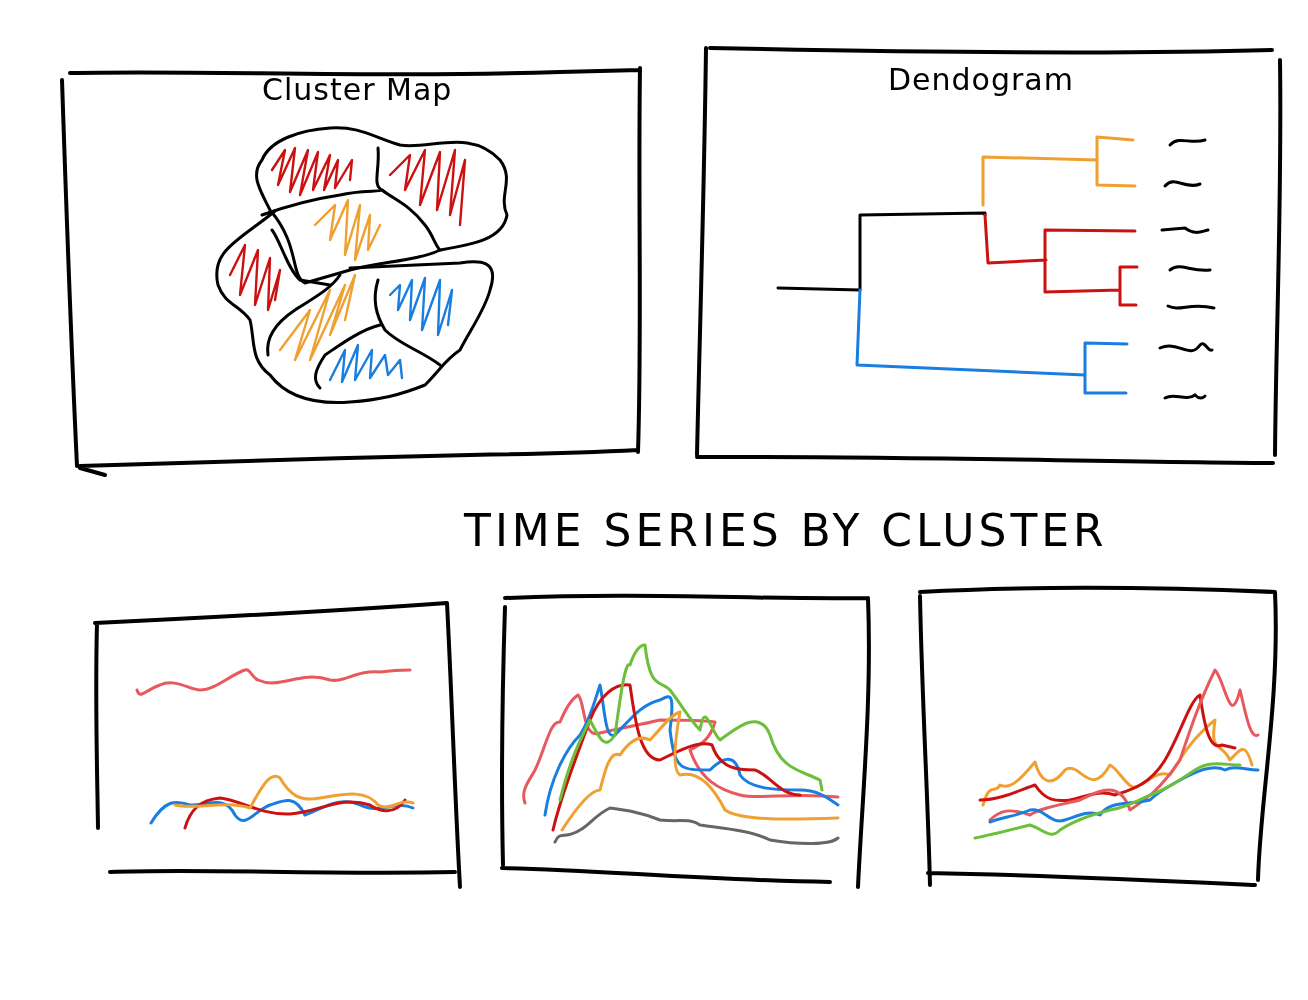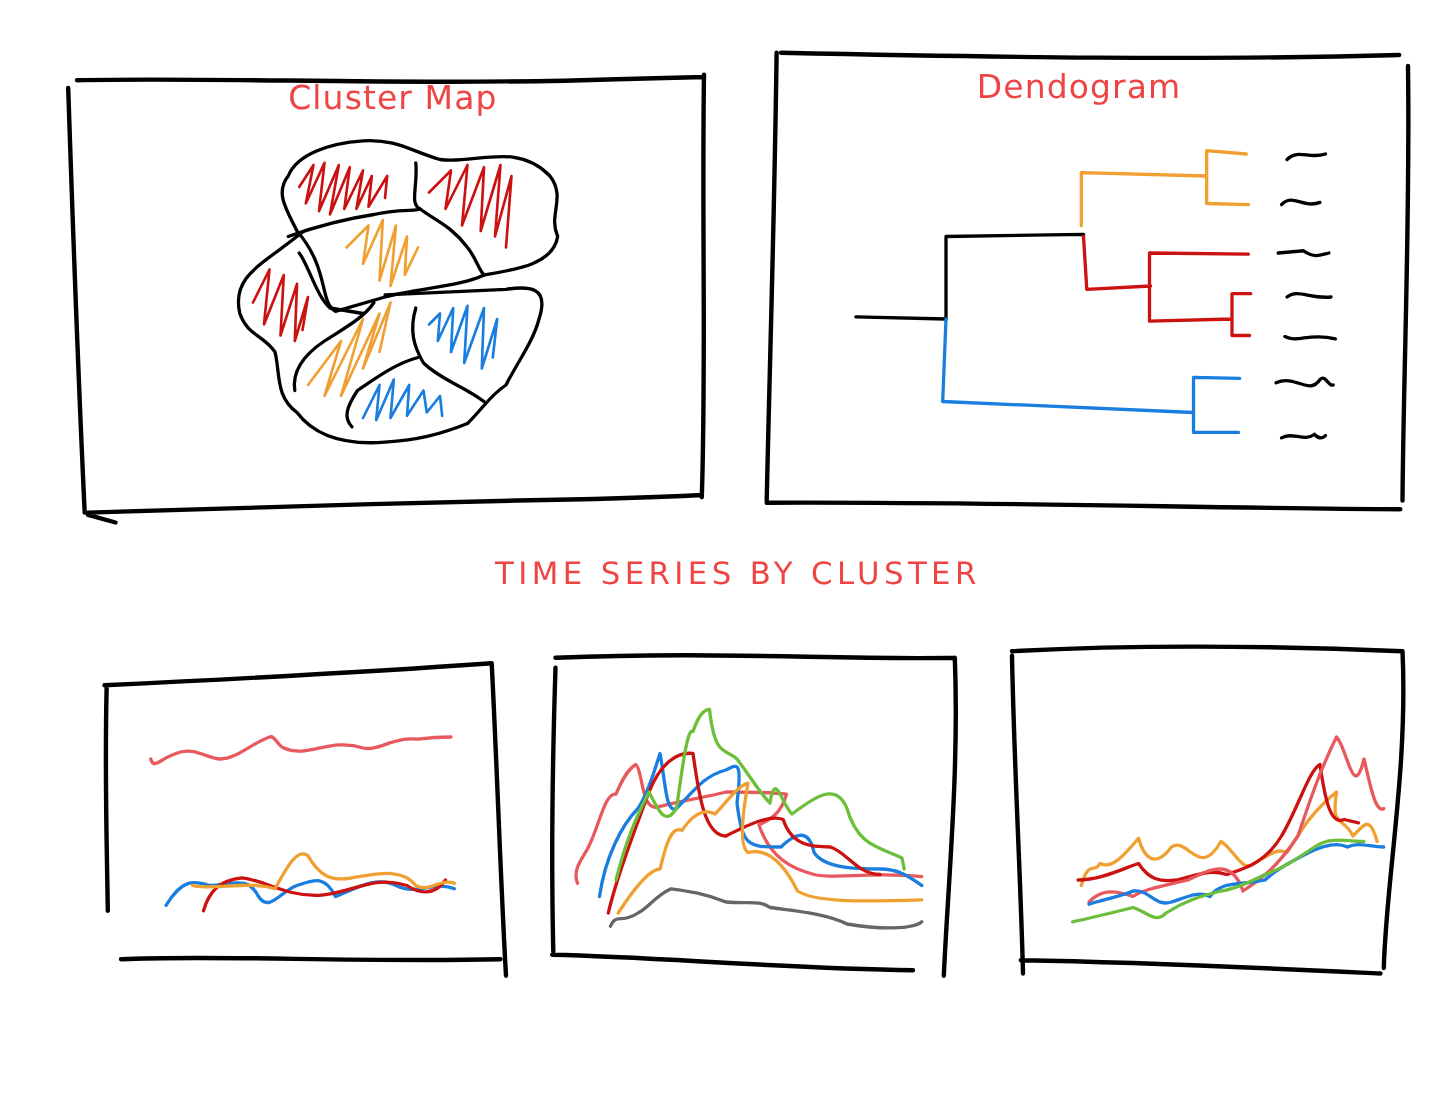--- a/index.html
+++ b/index.html
@@ -4,24 +4,24 @@
 <style>
   html, body { margin:0; padding:0; background:#ffffff; }
   body { width:1308px; height:1000px; position:relative; overflow:hidden;
          font-family: "DejaVu Sans", sans-serif; }
   svg.canvas { position:absolute; left:0; top:0; }
   .frame { fill:none; stroke:#000; stroke-width:4; stroke-linecap:round; stroke-linejoin:round; }
   .outline { fill:none; stroke:#000; stroke-width:3; stroke-linecap:round; stroke-linejoin:round; }
   .scribble { fill:none; stroke-width:2.4; stroke-linecap:round; stroke-linejoin:round; }
   .series { fill:none; stroke-width:3; stroke-linecap:round; stroke-linejoin:round; }
   .tree { fill:none; stroke-width:3; stroke-linecap:round; stroke-linejoin:round; }
-  .title { position:absolute; font-family:"DejaVu Sans", sans-serif; color:#ef4444; white-space:nowrap; }
+  .title { position:absolute; font-family:"DejaVu Sans", sans-serif; color:#000000; white-space:nowrap; }
   #t-map { left:262px; top:72px; font-size:30px; letter-spacing:1px; }
   #t-dendo { left:888px; top:62px; font-size:30px; font-weight:normal; letter-spacing:1px; }
-  #t-ts { left:450px; top:505px; font-size:28px; letter-spacing:4px; }
+  #t-ts { left:464px; top:505px; font-size:44px; letter-spacing:4px; }
 </style>
 </head>
 <body>
 
 <svg class="canvas" width="1308" height="1000" viewBox="0 0 1308 1000">
 
   <g>
     <path class="frame" d="M70,73 C200,70 380,78 560,72 L640,70 M62,80 C66,200 70,320 77,466 M640,68 C638,200 642,330 638,452 M80,466 C200,462 340,458 470,455 C540,454 600,452 638,450 M80,468 L105,475"></path>
 
     <path class="outline" d="M262,160 C270,140 300,130 330,128 C360,126 375,138 400,145 C430,150 470,128 500,160 C515,180 498,195 507,215 C503,240 470,245 440,250 C420,260 380,262 350,270 L305,283 C290,275 300,245 270,210 C260,190 250,175 262,160 Z"></path>

